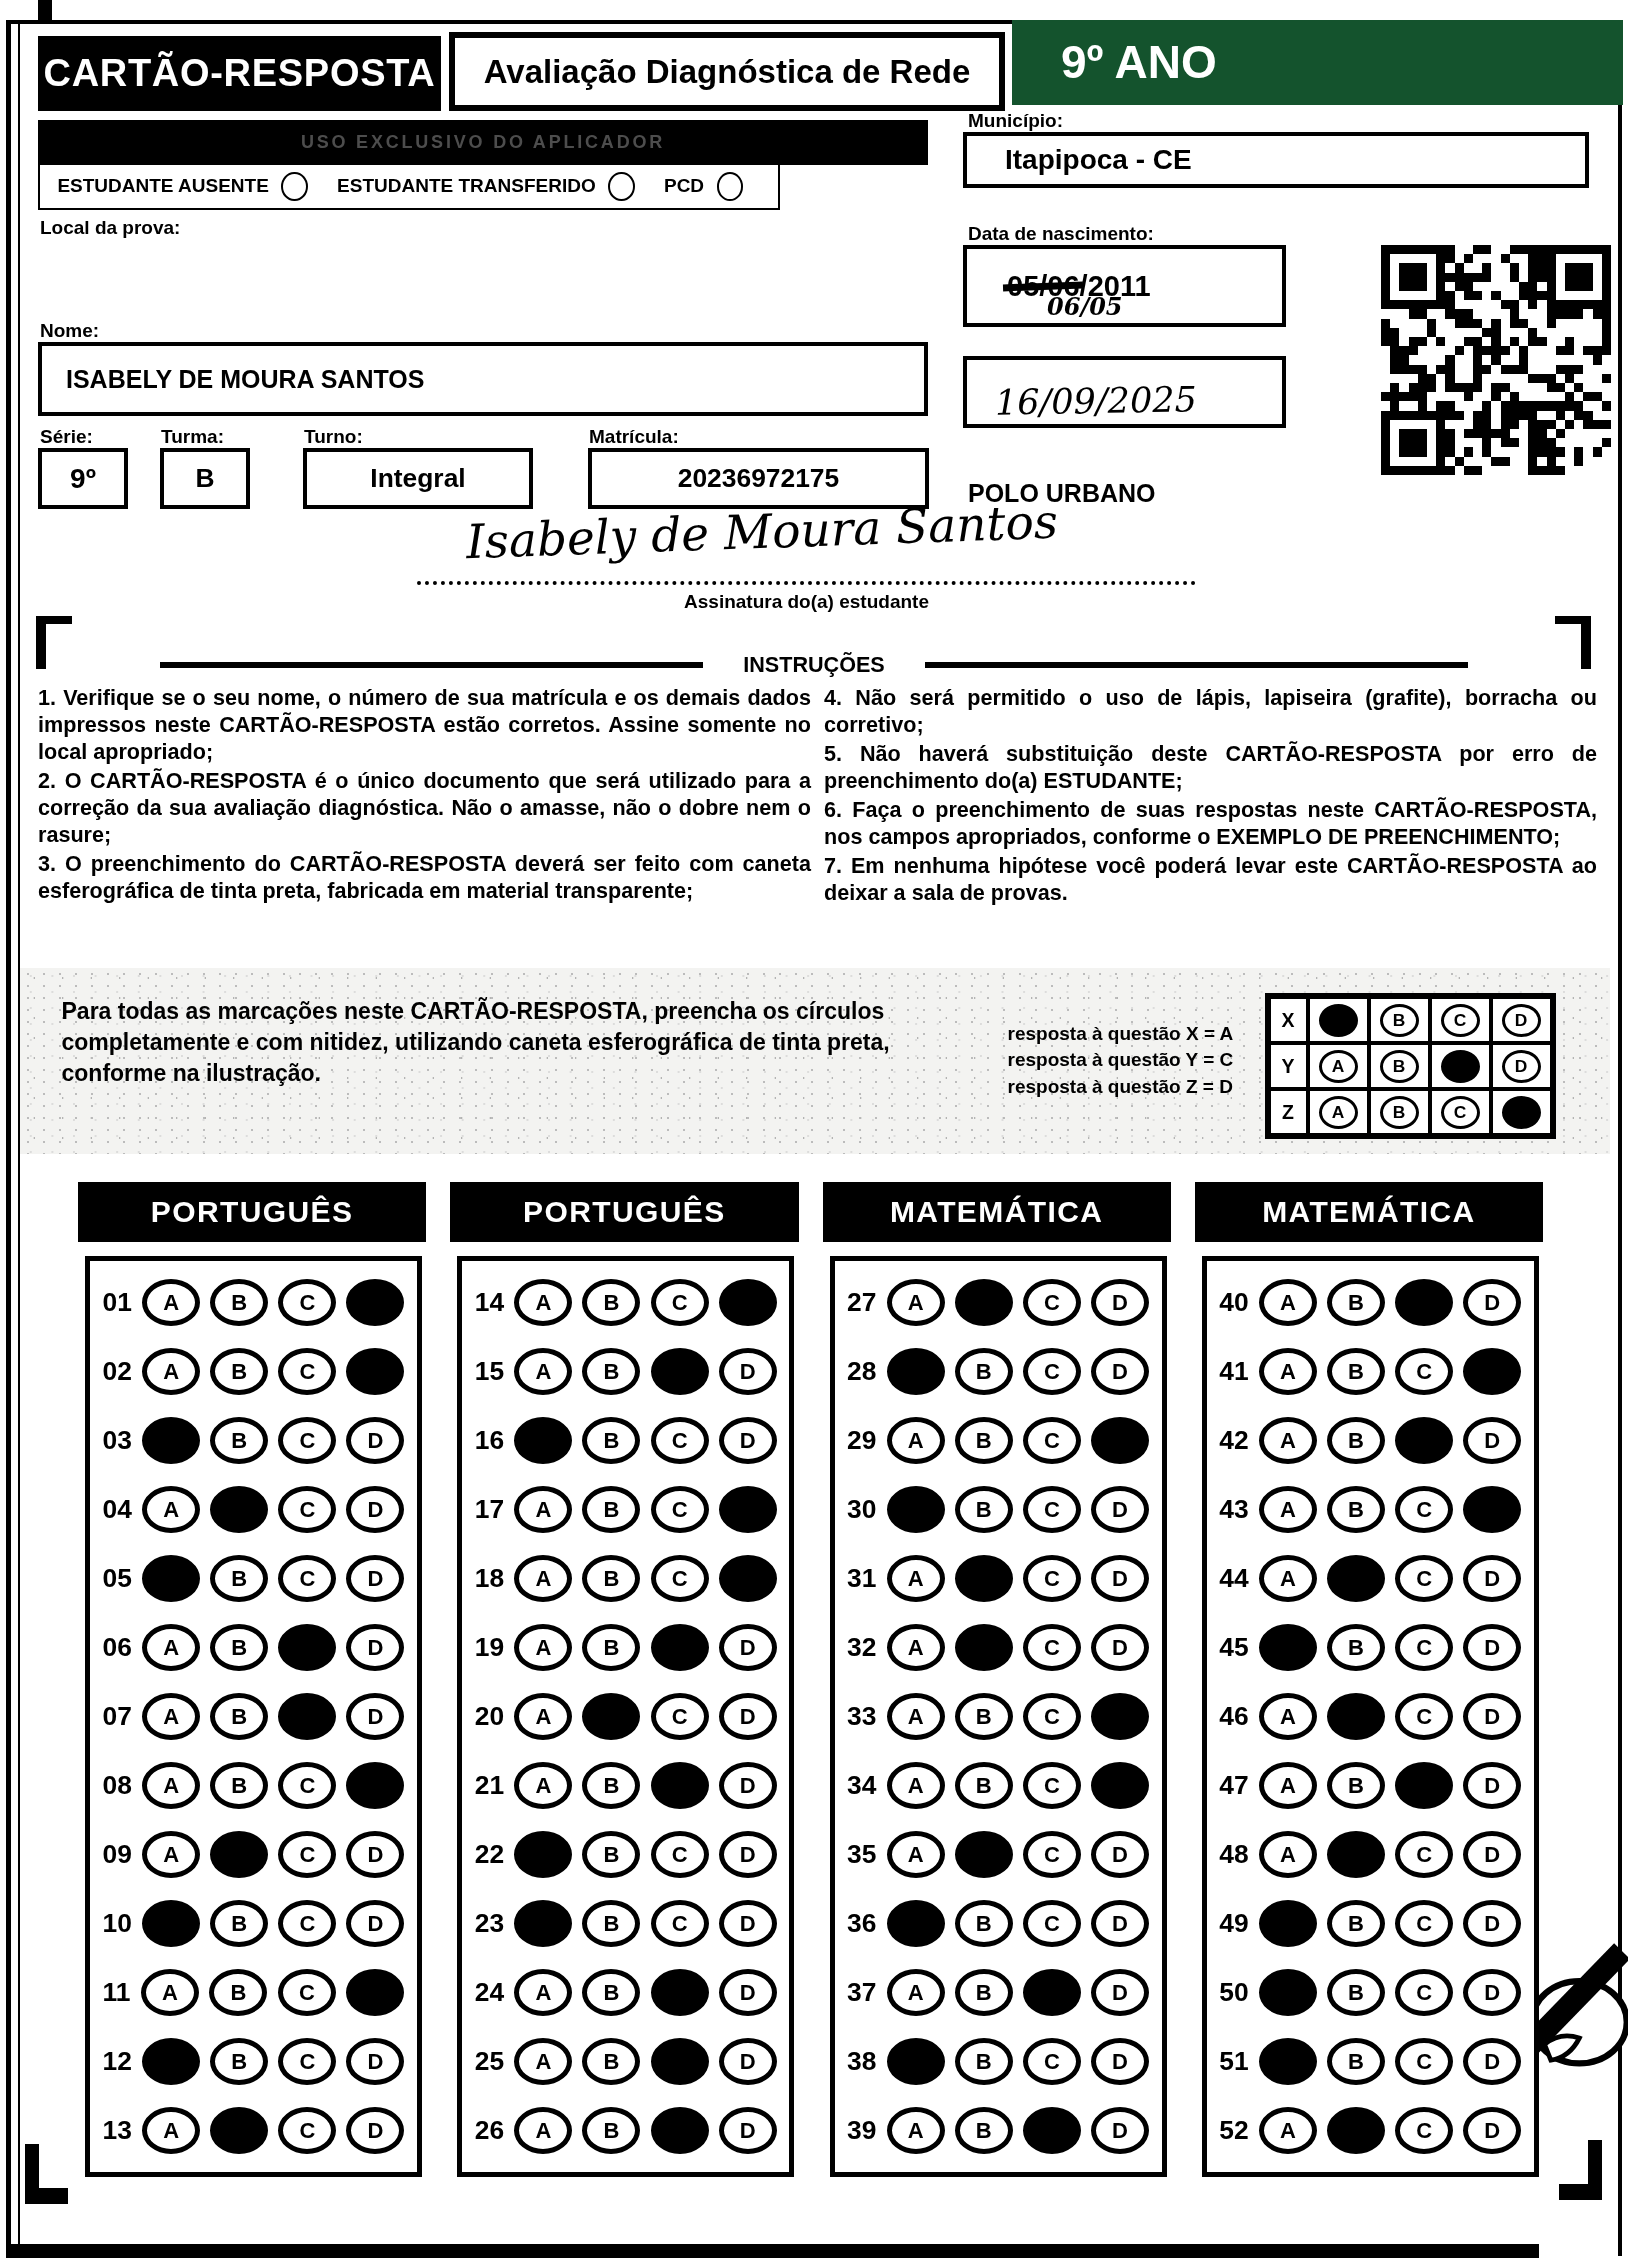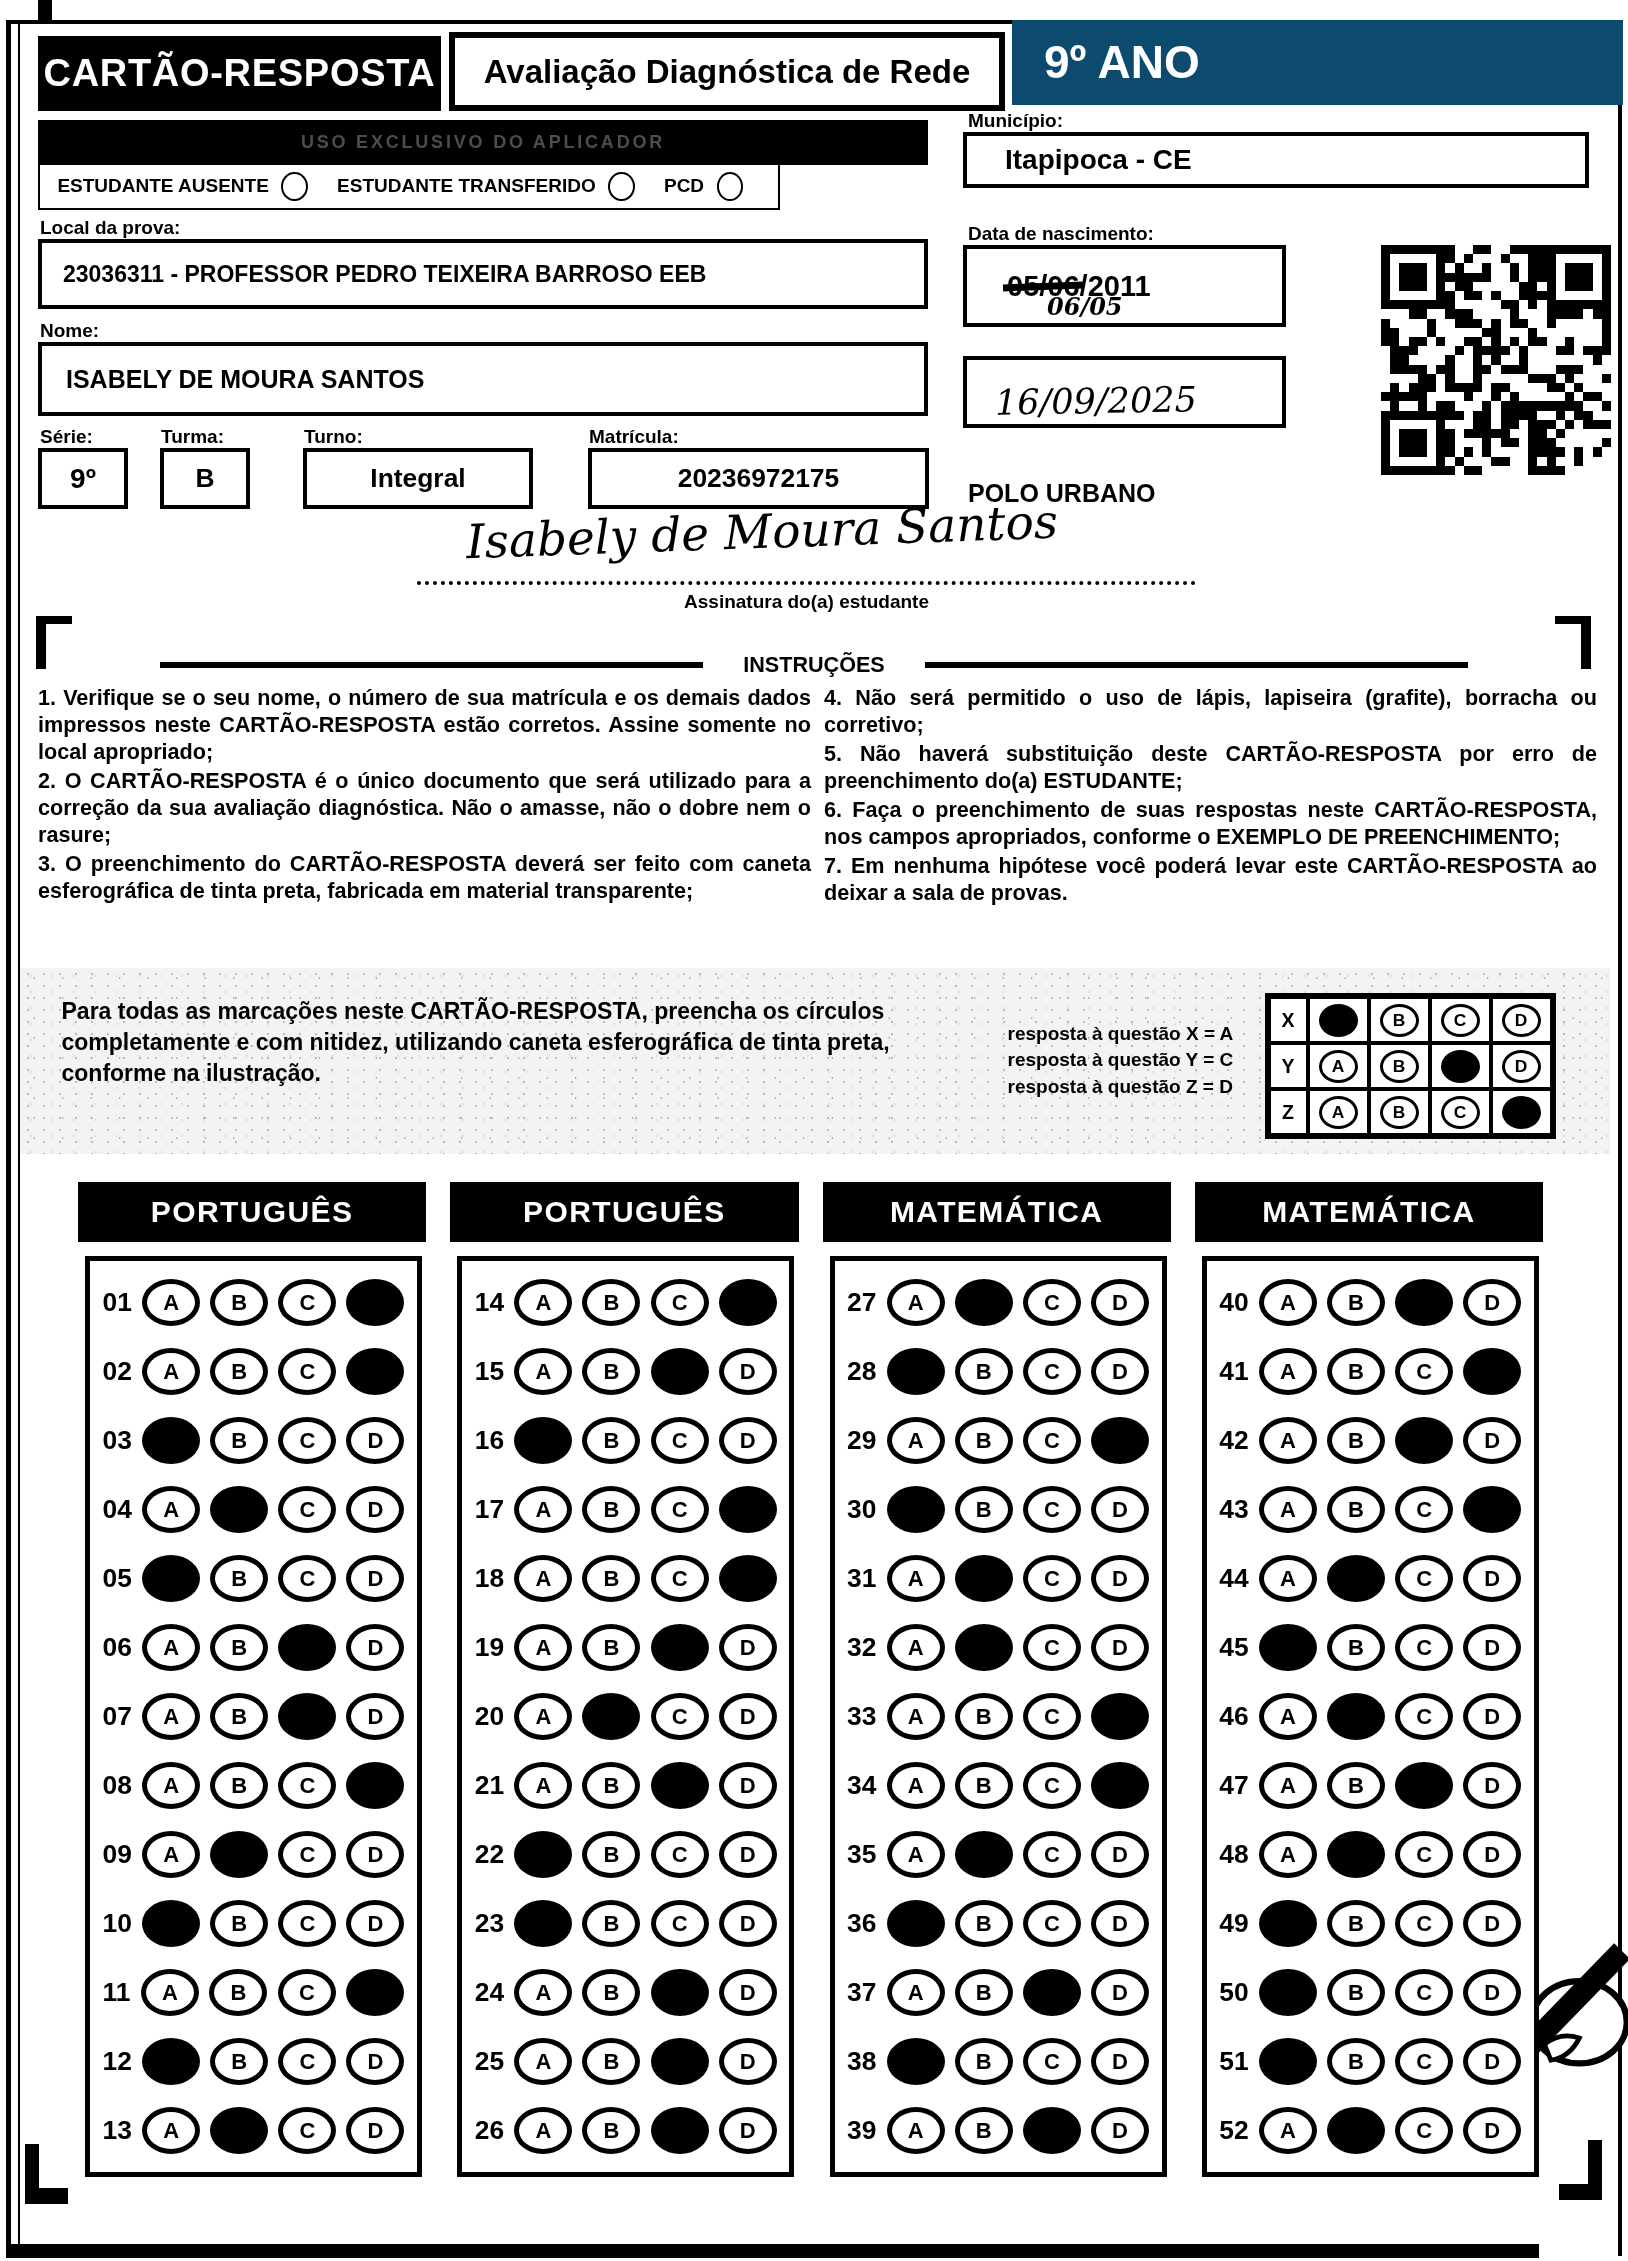--- a/index.html
+++ b/index.html
@@ -15,22 +15,22 @@
   .brk{box-sizing:border-box;position:absolute;}
   .brk-tl{left:36px;top:616px;width:36px;height:53px;border-top:8.3px solid #000;border-left:10.4px solid #000;}
   .brk-tr{left:1555px;top:616px;width:36px;height:53px;border-top:8.3px solid #000;border-right:10.4px solid #000;}
   .brk-bl{left:25px;top:2144px;width:43px;height:60px;border-left:14px solid #000;border-bottom:16.7px solid #000;}
   .brk-br{left:1559px;top:2140px;width:43px;height:60px;border-right:14px solid #000;border-bottom:16.7px solid #000;}
   
   .hdr-cartao{position:absolute;left:38px;top:36px;width:403px;height:75px;background:#000;color:#fff;
     display:flex;align-items:center;justify-content:center;font-size:38px;font-weight:bold;letter-spacing:0.7px;}
   .hdr-aval{position:absolute;left:449px;top:32px;width:556px;height:79px;background:#fff;border:6.3px solid #000;
     box-sizing:border-box;display:flex;align-items:center;justify-content:center;font-size:33px;font-weight:bold;}
-  .hdr-ano{position:absolute;left:1012px;top:19.5px;width:611px;height:85px;background:#0c4a6e;color:#fff;
-    display:flex;align-items:center;font-size:46px;font-weight:bold;padding-left:32px;box-sizing:border-box;}
+  .hdr-ano{position:absolute;left:1012px;top:19.5px;width:611px;height:85px;background:#14532d;color:#fff;
+    display:flex;align-items:center;font-size:46px;font-weight:bold;padding-left:49px;box-sizing:border-box;}
   
   .app-bar{position:absolute;left:38px;top:120px;width:890px;height:45px;background:#000;
     display:flex;align-items:center;justify-content:center;}
   .app-bar-text{color:#4d4d4d;font-size:18px;font-weight:bold;letter-spacing:2.8px;}
   .app-opts{position:absolute;left:38px;top:164px;width:742px;height:46px;border:2.8px solid #000;border-top:none;
     box-sizing:border-box;display:flex;align-items:center;justify-content:space-between;padding:0 35px 0 17.4px;}
   .app-opt{display:flex;align-items:center;}
   .app-opt-label{font-size:19px;font-weight:bold;}
   .app-circle{width:26.4px;height:29px;border:2.8px solid #000;border-radius:50%;margin-left:12.5px;display:inline-block;box-sizing:border-box;background:#fff;}
   
@@ -116,21 +116,20 @@
         <span class="app-opt-label">ESTUDANTE TRANSFERIDO</span>
         <span class="app-circle"></span>
       </div>
       <div class="app-opt">
         <span class="app-opt-label">PCD</span>
         <span class="app-circle"></span>
       </div>
     </div>
 
   <div class="fld-label" style="left:40px;top:217px;">Local da prova:</div>
-  <div class="fld-box" style="left:38px;top:239px;width:890px;height:70px;font-size:23px;padding-left:21px;">23036311 - PROFESSOR PEDRO TEIXEIRA BARROSO EEB</div>
 
   <div class="fld-label" style="left:40px;top:320px;">Nome:</div>
   <div class="fld-box" style="left:38px;top:342px;width:890px;height:74px;font-size:25px;padding-left:24px;">ISABELY DE MOURA SANTOS</div>
 
   <div class="fld-label" style="left:40px;top:426px;">Série:</div>
   <div class="fld-label" style="left:161px;top:426px;">Turma:</div>
   <div class="fld-label" style="left:304px;top:426px;">Turno:</div>
   <div class="fld-label" style="left:589px;top:426px;">Matrícula:</div>
   <div class="fld-box" style="left:38px;top:448px;width:90px;height:61px;font-size:28px;justify-content:center;">9º</div>
   <div class="fld-box" style="left:160px;top:448px;width:90px;height:61px;font-size:26.4px;justify-content:center;">B</div>

